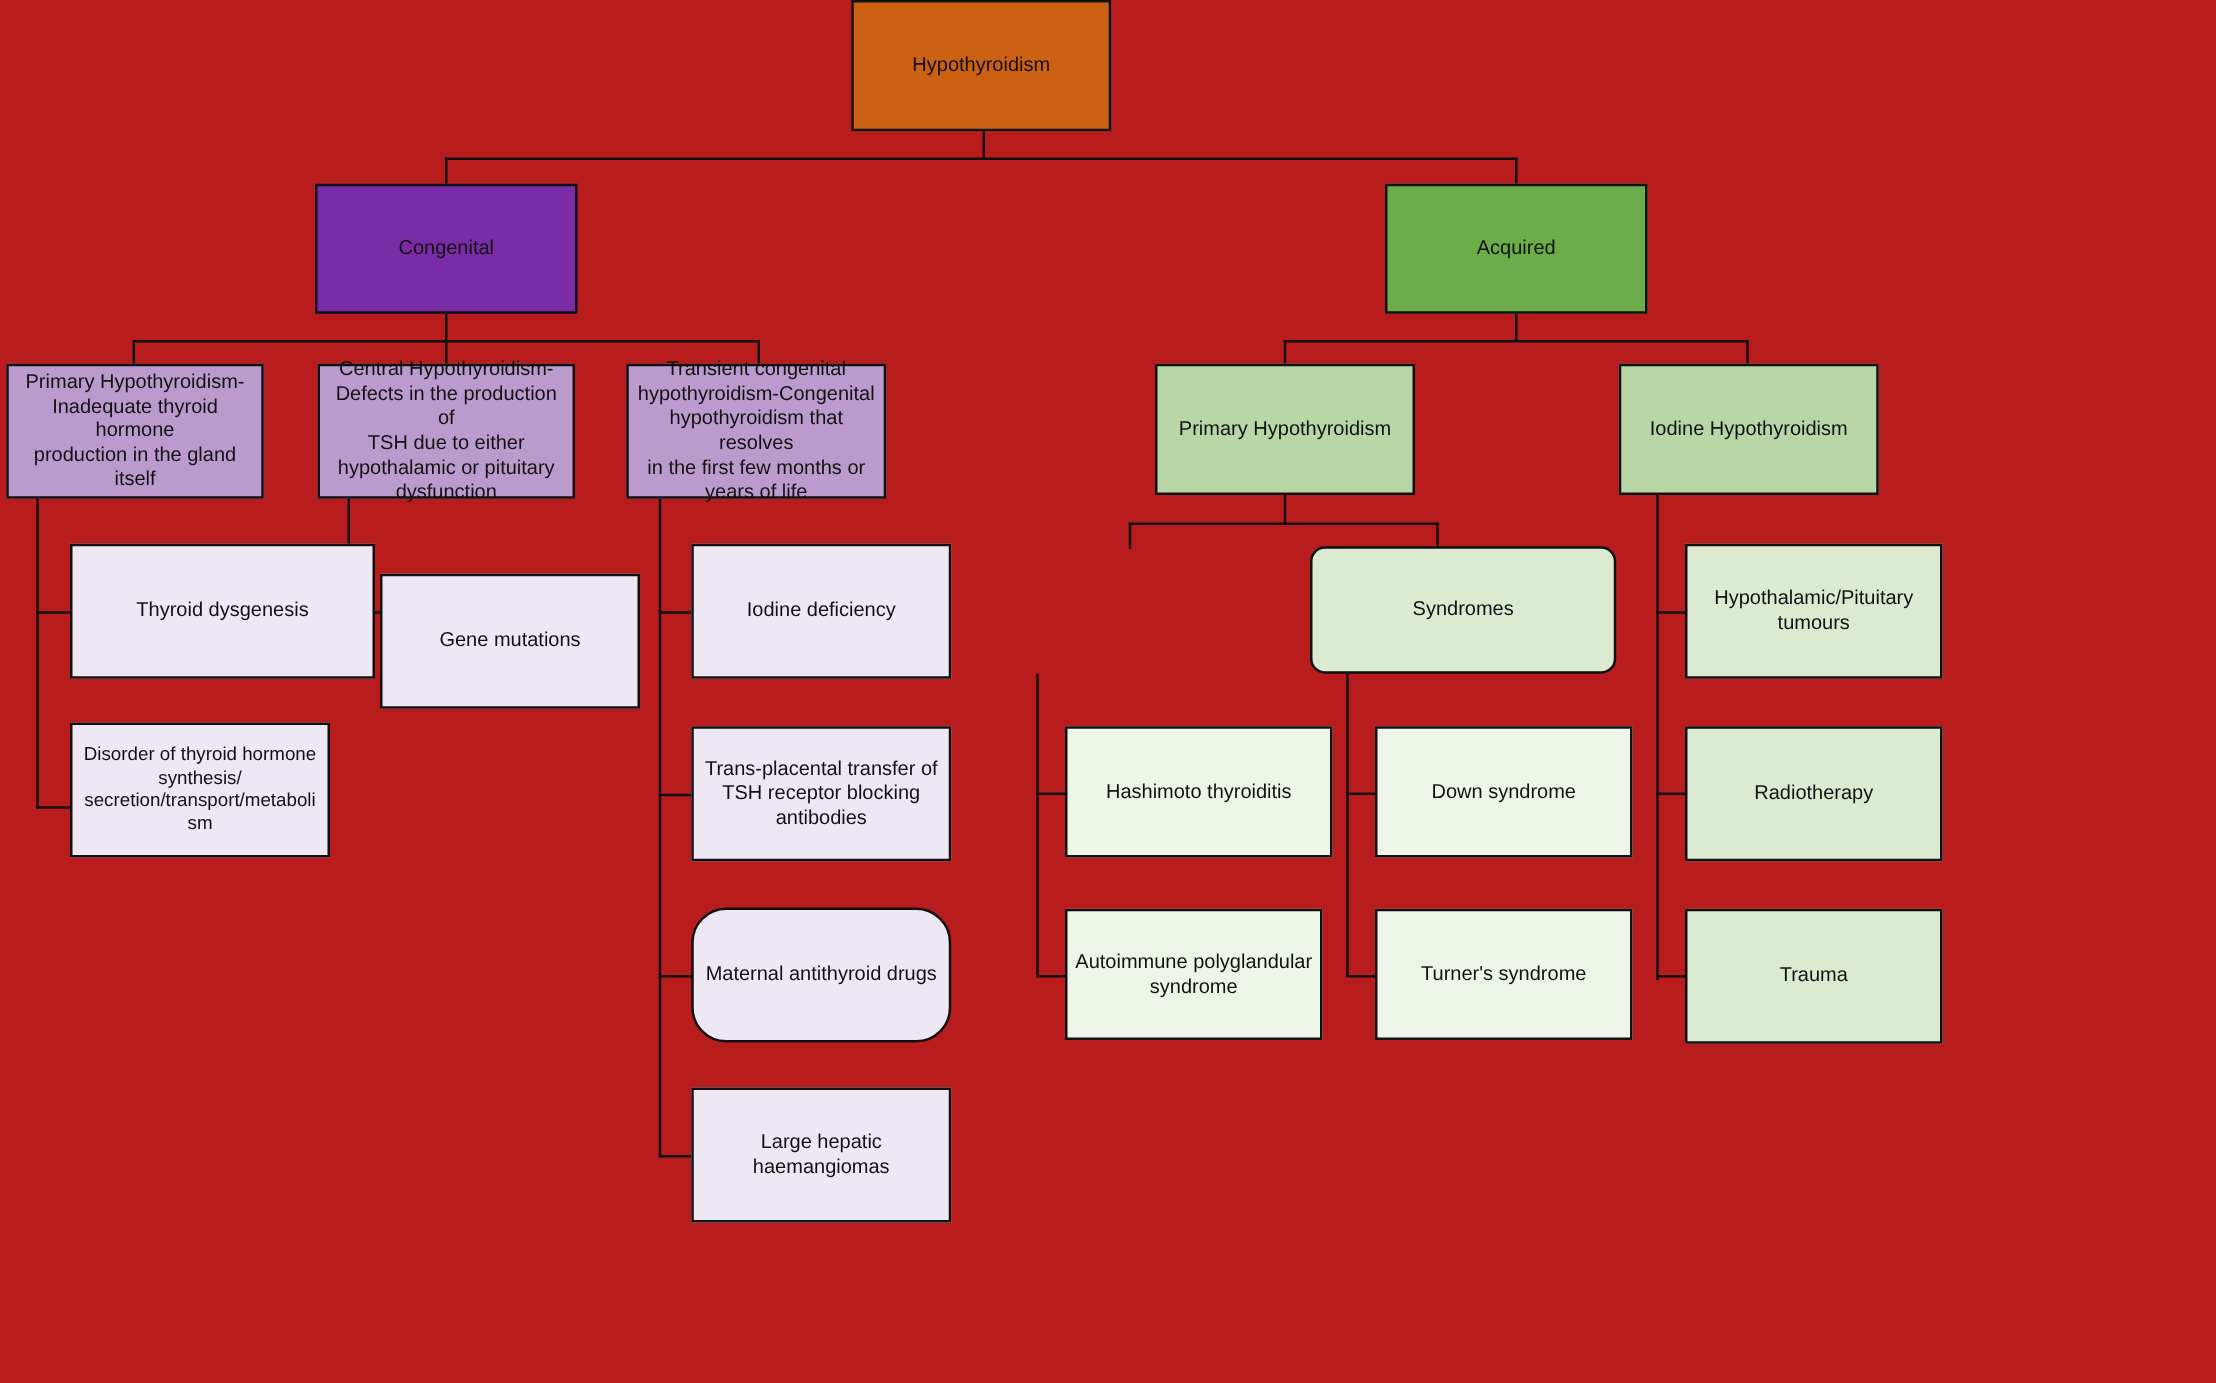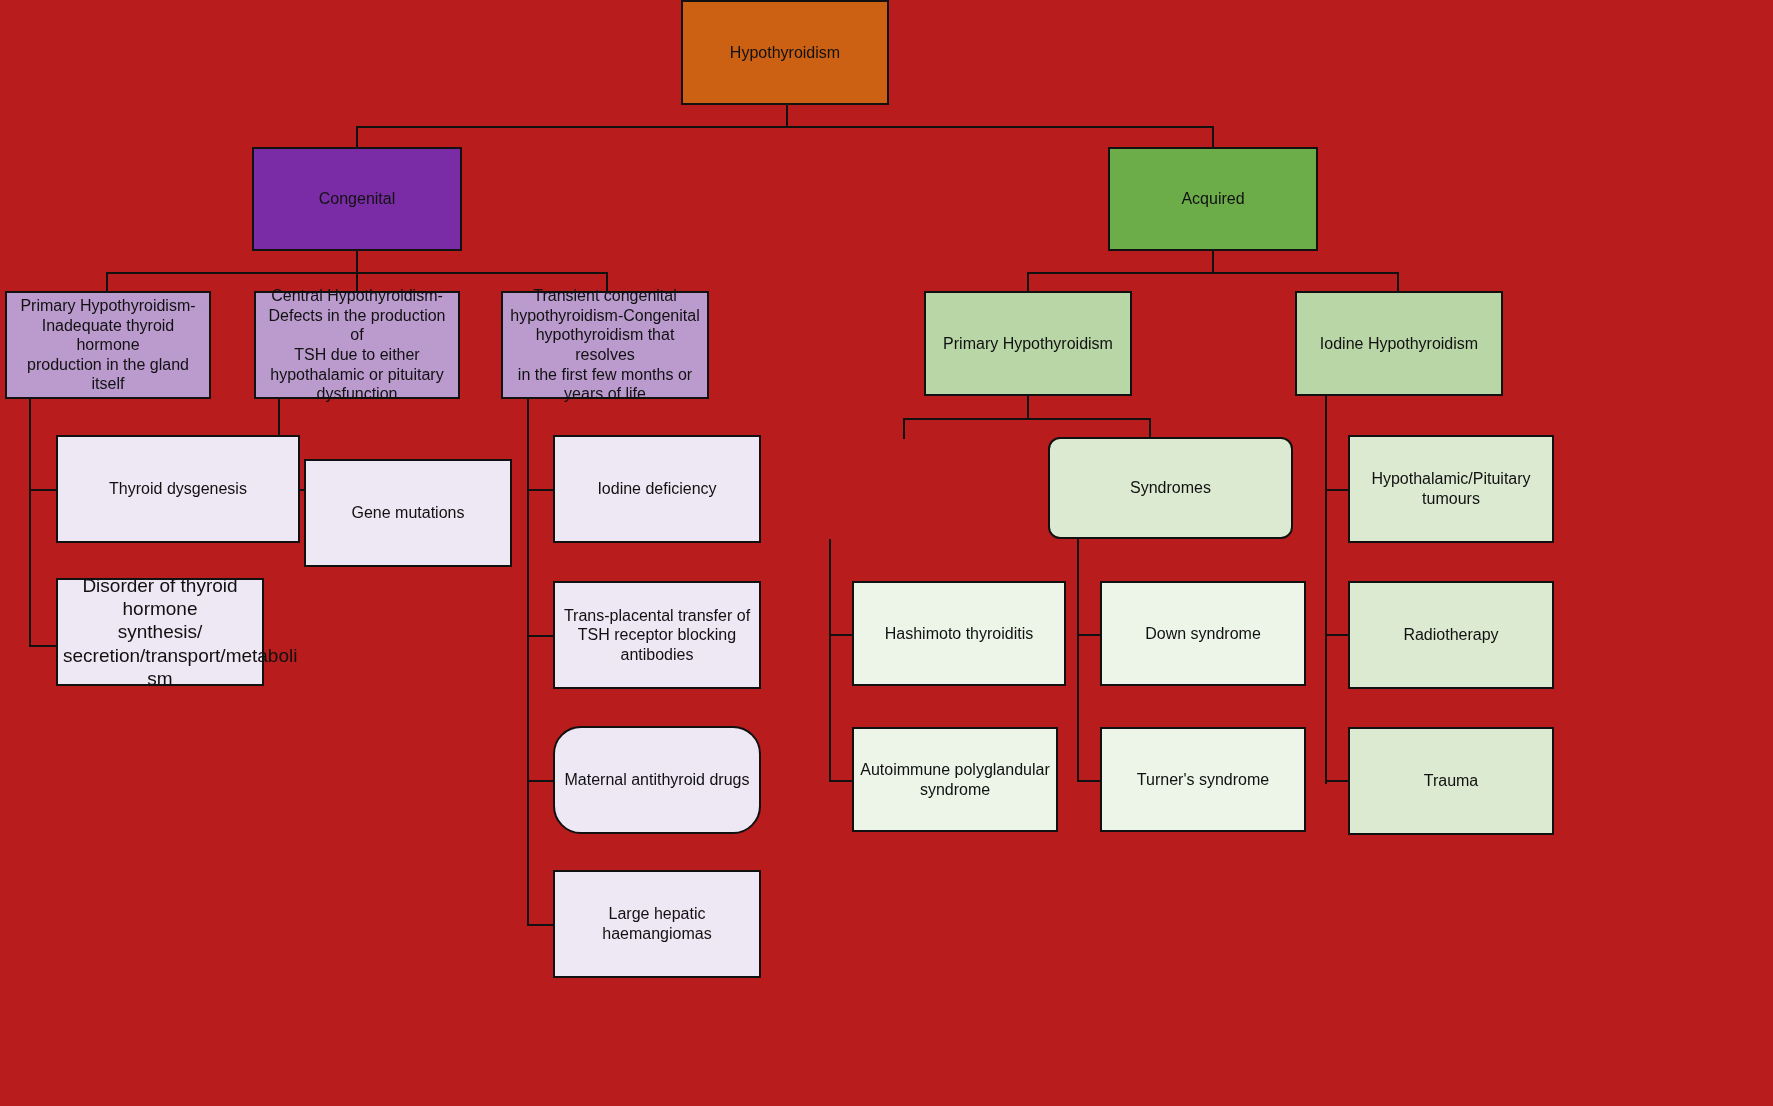--- a/index.html
+++ b/index.html
@@ -39,21 +39,21 @@
   
   .t-root      { background: #CC6114; }
   .t-congenital{ background: #7A2CA6; }
   .t-acquired  { background: #6CAD49; }
   .t-purple-mid{ background: #BB9BCE; }
   .t-purple-lite{ background: #EEE7F4; }
   .t-green-mid { background: #B9D6A7; }
   .t-green-lite{ background: #DCEAD1; }
   .t-green-pale{ background: #EDF5E8; }
 
-  .fs-15 { font-size: 19px; }
+  .fs-15 { font-size: 15px; }
   .fs-16 { font-size: 16px; }
 
   
   .ln {
     position: absolute;
     background: #111111;
     z-index: 1;
   }
   .ln.h { height: 2px; }
   .ln.v { width: 2px; }

